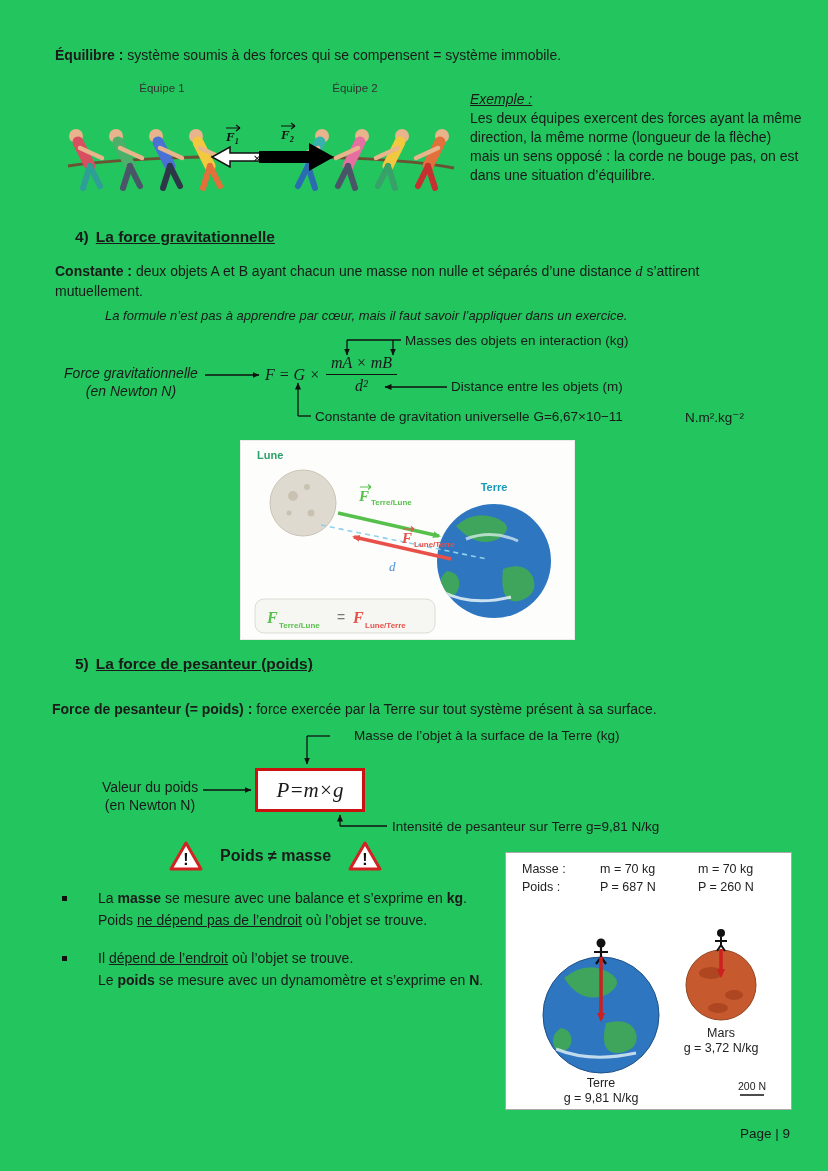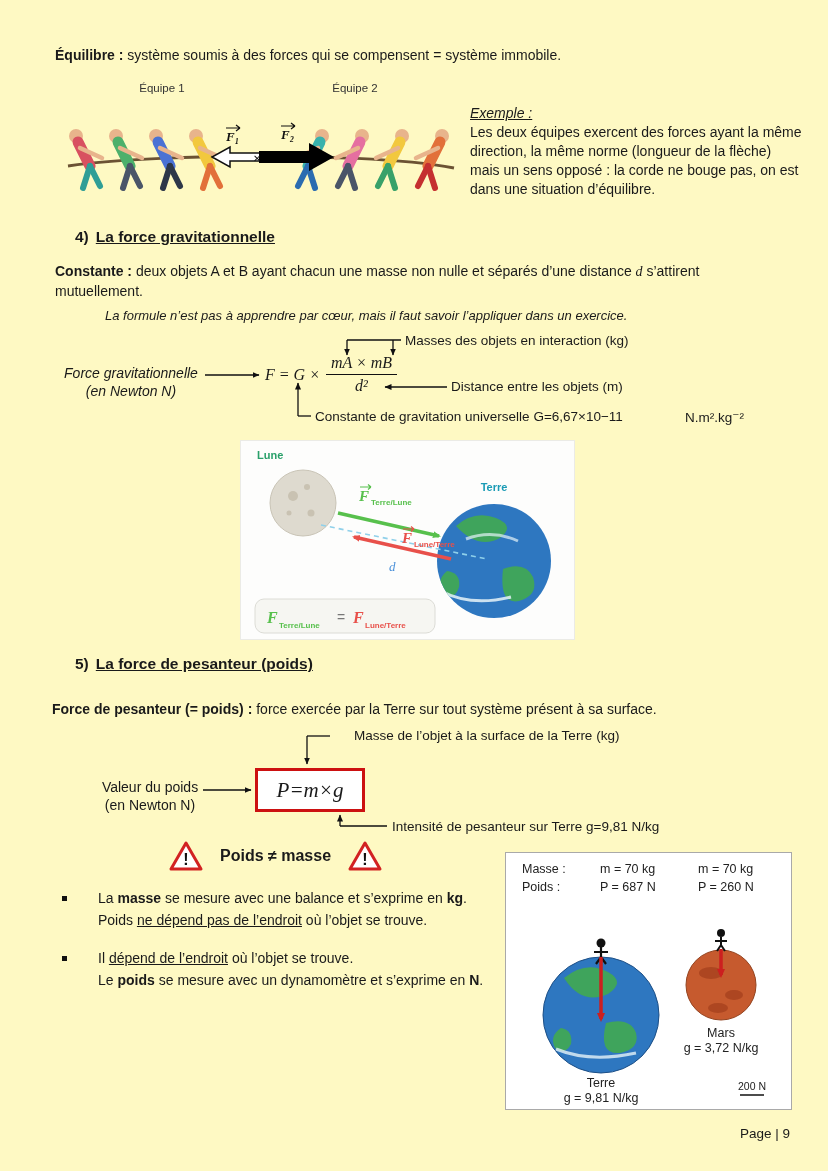--- a/index.html
+++ b/index.html
@@ -1,17 +1,17 @@
 <!DOCTYPE html>
 <html><head>
 <meta charset="utf-8">
 <style>
   * { margin:0; padding:0; box-sizing:border-box; }
   html,body { background:#ffffff; }
-  .page { position:relative; width:828px; height:1171px; background:#fef9c3;
+  .page { position:relative; width:828px; height:1171px; background:#22c55e;
           font-family:"Liberation Sans","DejaVu Sans",sans-serif; color:#1a1a1a; overflow:hidden; }
   .abs { position:absolute; }
   .t { font-size:14px; line-height:1.35; }
   b { font-weight:700; }
   .u { text-decoration:underline; }
   .i { font-style:italic; }
   .math { font-family:"Liberation Serif","DejaVu Serif",serif; font-style:italic; }
   .heading { font-size:15.5px; font-weight:700; }
   .heading .u { margin-left:7px; }
   .ann { font-size:13.5px; white-space:nowrap; }
@@ -111,21 +111,21 @@
       <polygon points="205,75 168,75 168,69 150,79 168,89 168,83 205,83" fill="#ffffff" stroke="#111" stroke-width="1.5"></polygon>
       <polygon points="197,73 247,73 247,65 272,79 247,93 247,85 197,85" fill="#000000"></polygon>
       <path d="M164,50 h14 m0,0 l-4,-3 m4,3 l-4,3" stroke="#111" stroke-width="1.2" fill="none"></path>
       <text x="164" y="63" font-size="13" font-weight="bold" font-style="italic" font-family="Liberation Serif, serif" fill="#111">F₁</text>
       <path d="M219,48 h14 m0,0 l-4,-3 m4,3 l-4,3" stroke="#111" stroke-width="1.2" fill="none"></path>
       <text x="219" y="61" font-size="13" font-weight="bold" font-style="italic" font-family="Liberation Serif, serif" fill="#111">F₂</text>
       <text x="191" y="84" font-size="10" font-weight="bold" fill="#111">✕</text>
     </svg>
   </div>
 
-  <div class="abs t" style="left:470px; top:90px; width:332px;margin-top:14px;">
+  <div class="abs t" style="left:470px; top:90px; width:332px;">
     <div><span class="i u">Exemple :</span></div>
     <div>Les deux équipes exercent des forces ayant la même direction, la même norme (longueur de la flèche) mais un sens opposé : la corde ne bouge pas, on est dans une situation d’équilibre.</div>
   </div>
 
   <div class="abs heading" style="left:75px; top:228px;">
     <span>4)</span><span class="u">La force gravitationnelle</span>
   </div>
 
   <div class="abs t" style="left:55px; top:262px; width:728px;">
     <b>Constante :</b><span> deux objets A et B ayant chacun une masse non nulle et séparés d’une distance </span><span class="math">d</span><span> s’attirent mutuellement.</span>

